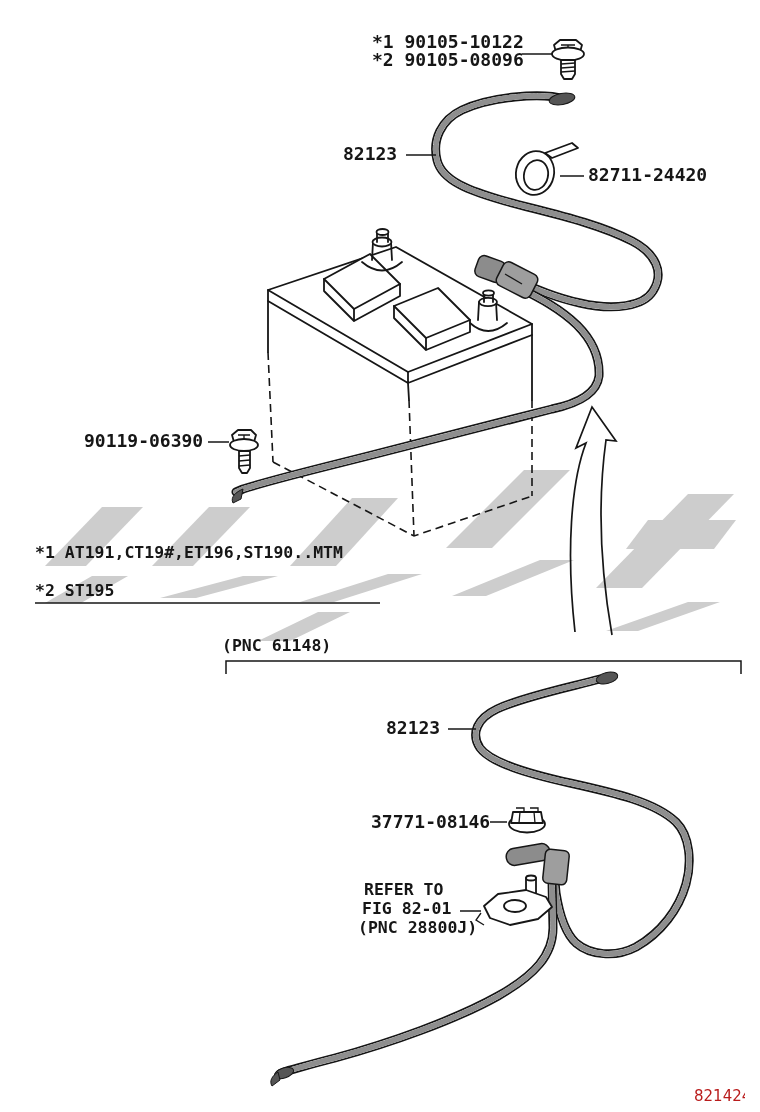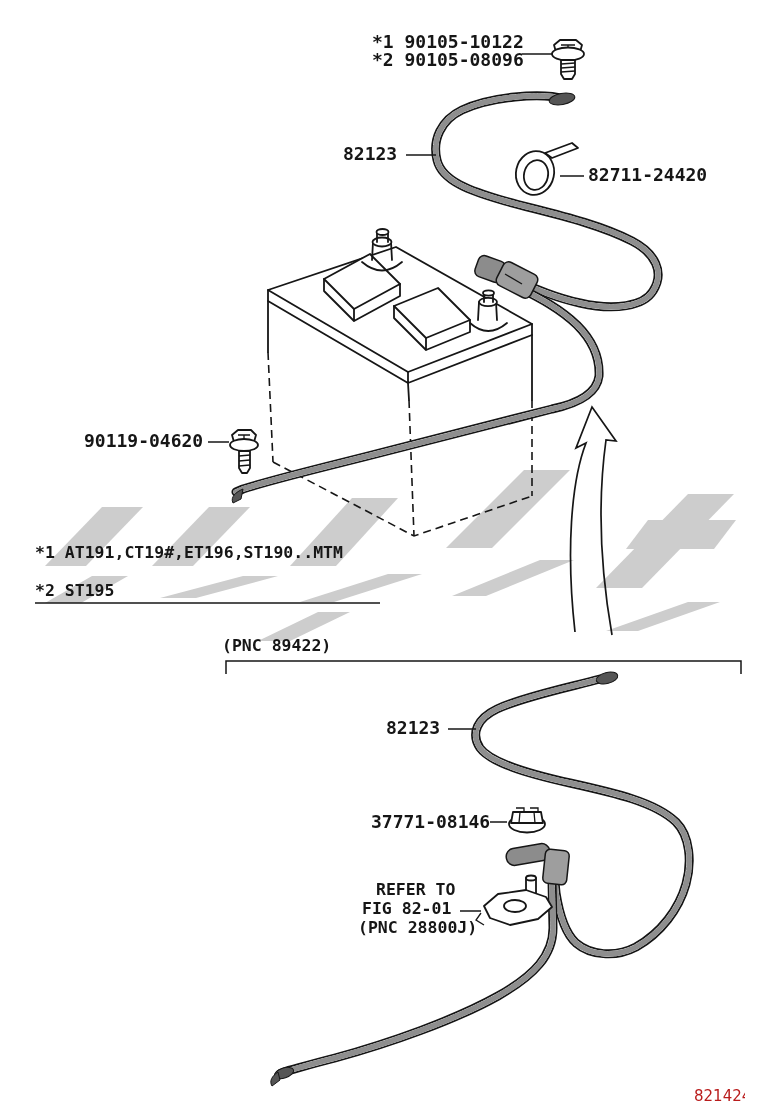--- a/index.html
+++ b/index.html
@@ -176,27 +176,27 @@
       <line class="leader" x1="448" y1="729" x2="476" y2="729"></line>
       <line class="leader" x1="490" y1="822" x2="507" y2="822"></line>
       <line class="leader" x1="460" y1="911" x2="481" y2="911"></line>
     </g>
   </svg>
 
   <div class="lbl big" style="left:372px;top:33px">*1 90105-10122</div>
   <div class="lbl big" style="left:372px;top:51px">*2 90105-08096</div>
   <div class="lbl big" style="left:343px;top:145px">82123</div>
   <div class="lbl big" style="left:588px;top:166px">82711-24420</div>
-  <div class="lbl big" style="left:84px;top:432px">90119-04620</div>
+  <div class="lbl big" style="left:84px;top:432px">90119-06390</div>
 
   <div class="lbl med" style="left:35px;top:545px">*1 AT191,CT19#,ET196,ST190..MTM</div>
   <div class="lbl med" style="left:35px;top:583px">*2 ST195</div>
 
-  <div class="lbl med" style="left:222px;top:638px">(PNC 89422)</div>
+  <div class="lbl med" style="left:222px;top:638px">(PNC 61148)</div>
   <div class="lbl big" style="left:386px;top:719px">82123</div>
   <div class="lbl big" style="left:371px;top:813px">37771-08146</div>
 
-  <div class="lbl med" style="left:376px;top:882px">REFER TO</div>
+  <div class="lbl med" style="left:364px;top:882px">REFER TO</div>
   <div class="lbl med" style="left:362px;top:901px">FIG 82-01</div>
   <div class="lbl med" style="left:358px;top:920px">(PNC 28800J)</div>
 
   <div class="lbl code" style="left:694px;top:1089px">821424A</div>
 </div>
 
 </body></html>

